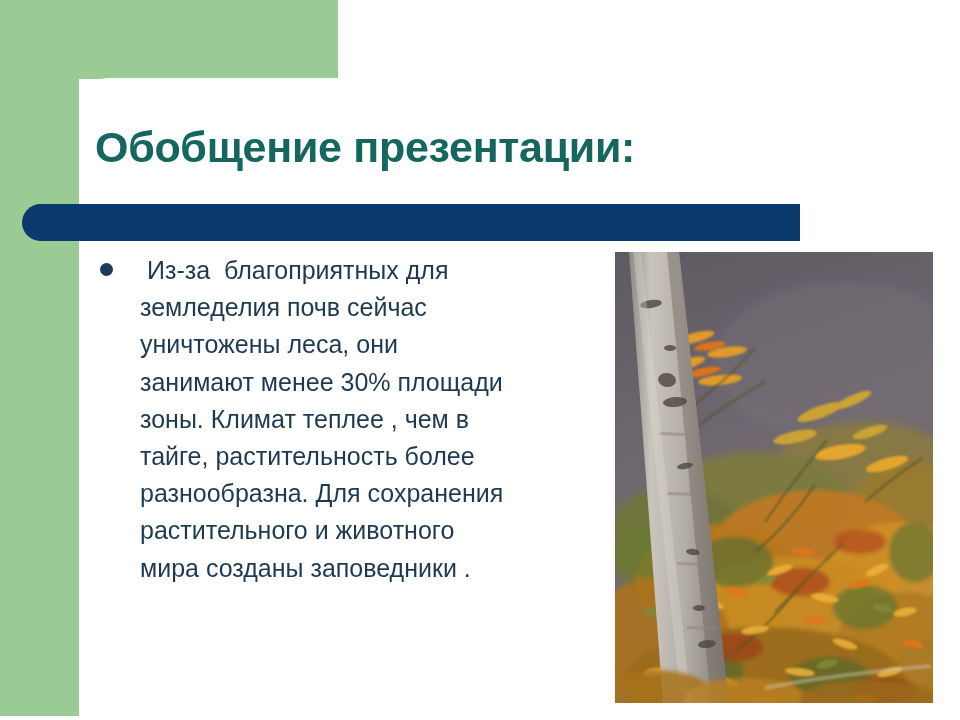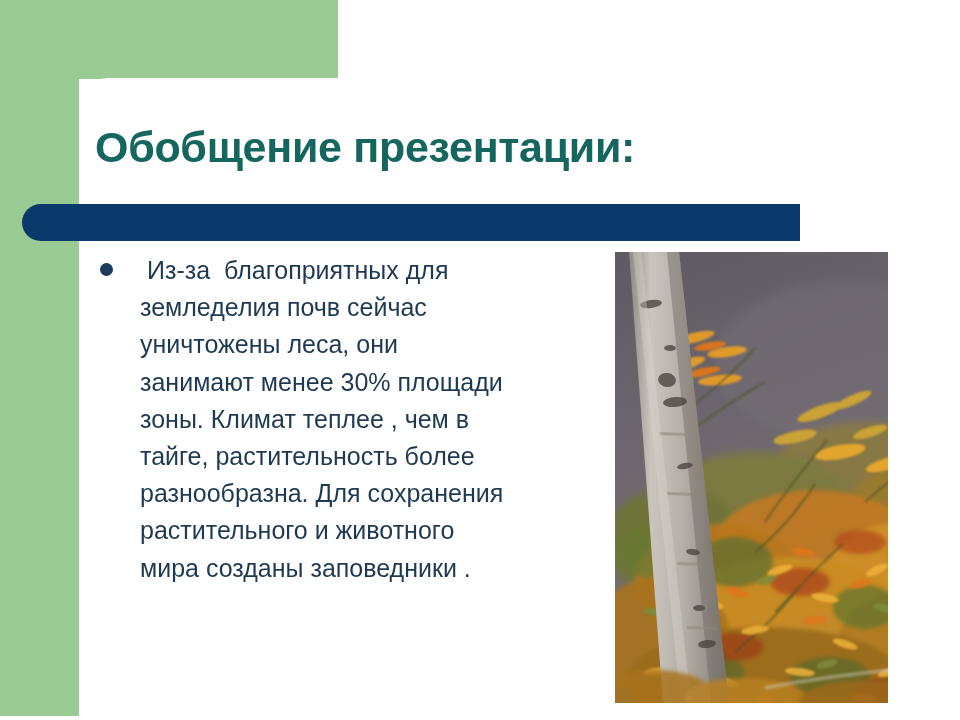--- a/index.html
+++ b/index.html
@@ -5,21 +5,21 @@
   html, body {
     margin: 0;
     padding: 0;
     background: #ffffff;
   }
   body {
     font-family: "Liberation Sans", sans-serif;
   }
   #slide {
     position: relative;
-    width: 888px;
+    width: 960px;
     height: 720px;
     overflow: hidden;
     background: #ffffff;
   }
 
   
   .green-left-band {
     position: absolute;
     left: 0;
     top: 0;

